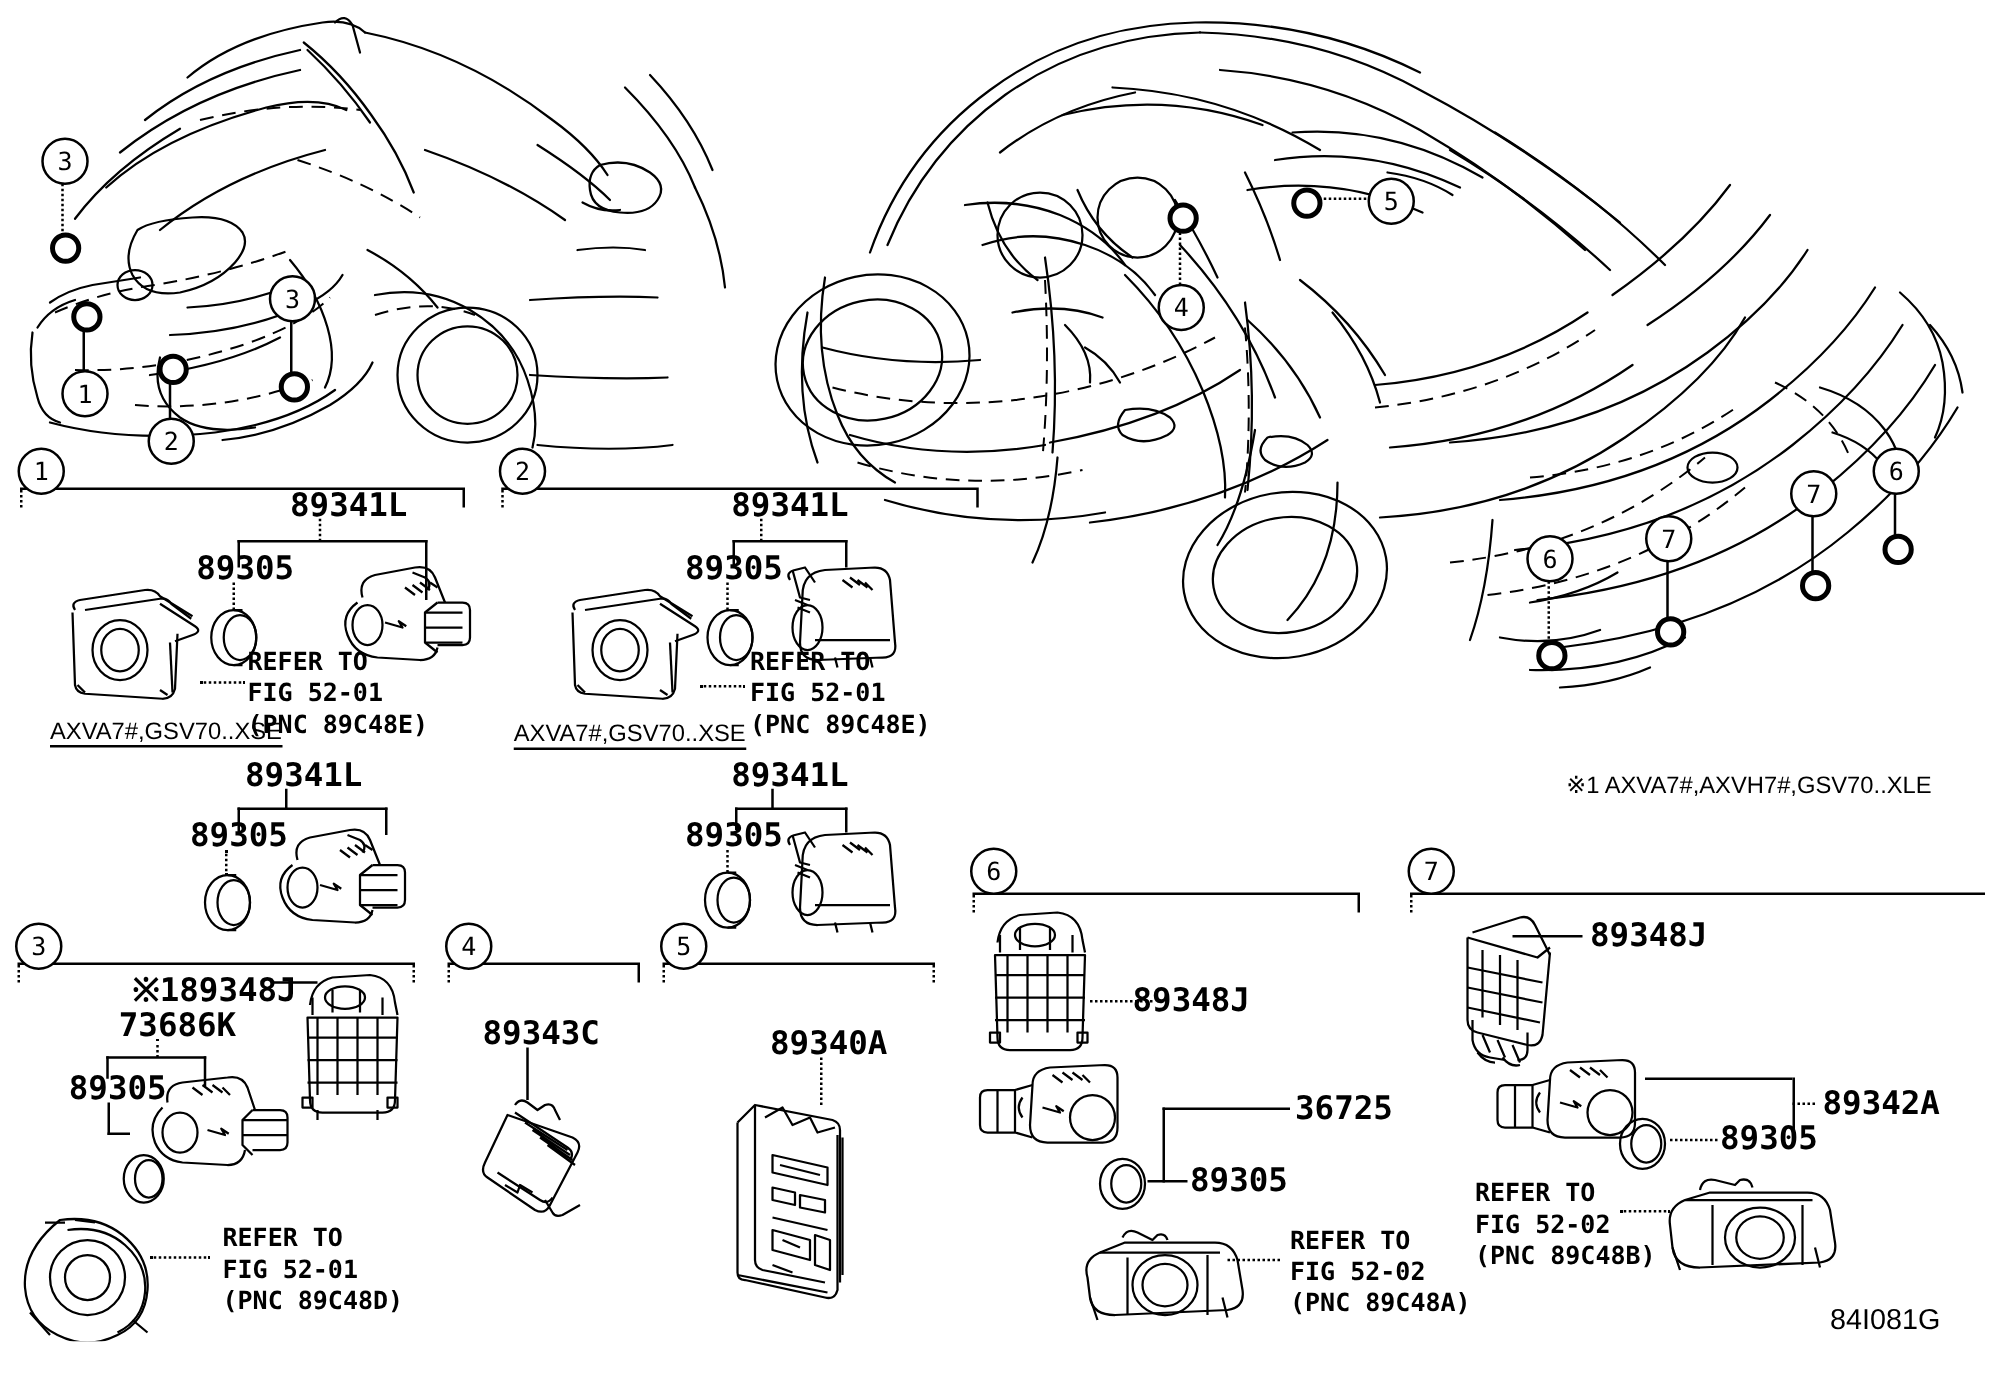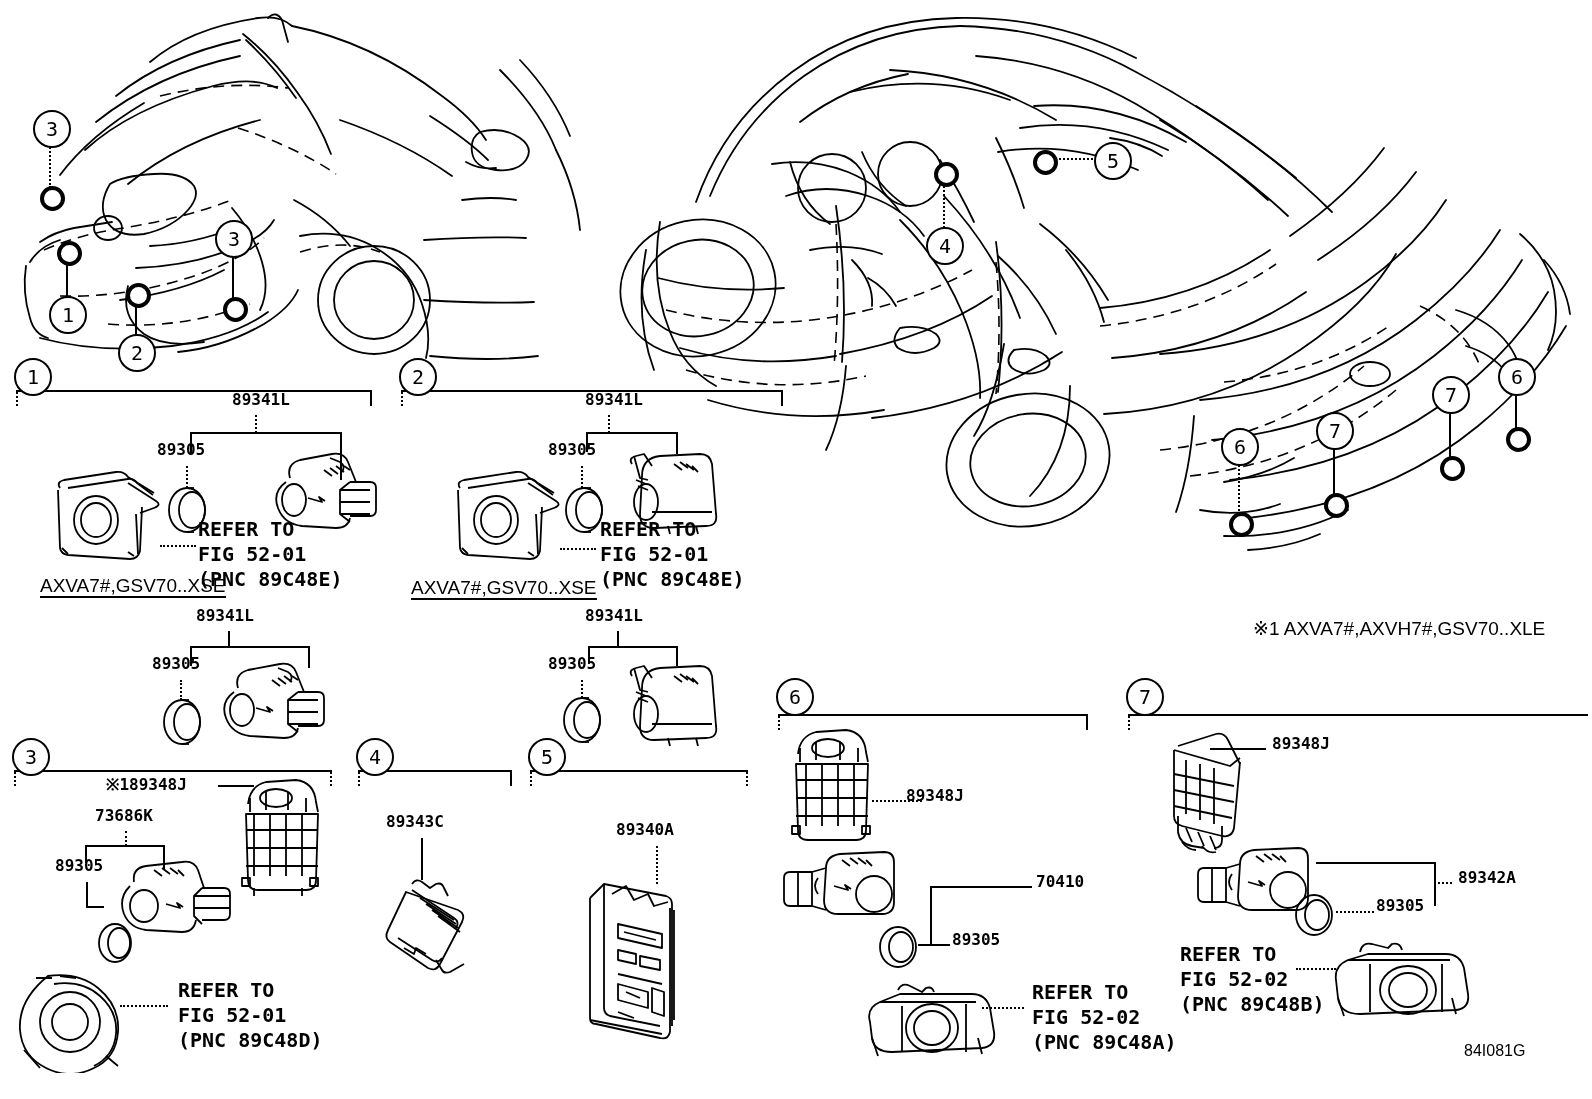--- a/index.html
+++ b/index.html
@@ -1,23 +1,23 @@
 <!DOCTYPE html>
 <html><head>
 <meta charset="utf-8">
 <style>
   html,body{margin:0;padding:0;background:#fff;}
   body{width:1592px;height:1099px;position:relative;overflow:hidden;
        font-family:"DejaVu Sans Mono","Liberation Mono",monospace;color:#000;}
   .txt{position:absolute;white-space:nowrap;font-family:"DejaVu Sans Mono","Liberation Mono",monospace;
        font-weight:bold;color:#000;letter-spacing:0px;}
-  .pn{font-size:16px;}
+  .pn{font-size:26px;}
   .refer{font-size:20px;line-height:25px;font-weight:bold;}
   .note{font-size:19px;font-family:"Liberation Sans","DejaVu Sans",sans-serif;font-weight:normal;}
-  .code{font-size:16px;font-family:"Liberation Sans","DejaVu Sans",sans-serif;font-weight:normal;text-align:center;}
+  .code{font-size:23px;font-family:"Liberation Sans","DejaVu Sans",sans-serif;font-weight:normal;text-align:center;}
   
   .callout{position:absolute;width:34px;height:34px;border:2px solid #000;border-radius:50%;
            display:flex;align-items:center;justify-content:center;font-size:20px;font-weight:normal;
            background:#fff;font-family:"DejaVu Sans Mono","Liberation Mono",monospace;z-index:5;}
   
   .bracket{position:absolute;border-top:2px solid #000;}
   .bracket::before,.bracket::after{content:"";position:absolute;top:0;width:0;
       border-left:2px solid #000;height:14px;}
   .bracket::before{left:0;}
   .bracket::after{right:0;}
@@ -602,21 +602,21 @@
   <path d="M30 22 l0 34 M16 22 l0 34"></path>
   <path d="M60 10 l8 6 M68 8 l8 6 M76 8 l8 6 M84 10 l6 6"></path>
   <path d="M52 36 l14 4 l-3 -5 l6 4"></path>
   <path d="M36 28 q-6 8 0 16"></path>
  </g>
 </svg>
 </div>
 <div class="lead h" style="left:930px;top:886px;width:90px;"></div>
 <div class="lead v" style="left:930px;top:886px;height:60px;"></div>
 <div class="lead h" style="left:1020px;top:886px;width:12px;"></div>
-<div class="txt pn" style="left:1036px;top:872px;">70410</div>
+<div class="txt pn" style="left:1036px;top:872px;">36725</div>
 <div class="art" style="left:876px;top:922px;">
 <svg width="48" height="50" viewBox="0 0 48 50">
  <g fill="none" stroke="#000" stroke-width="1.8">
   <ellipse cx="22" cy="25" rx="18" ry="20"></ellipse>
   <ellipse cx="25" cy="25" rx="12" ry="15"></ellipse>
  </g>
 </svg>
 </div>
 <div class="lead h" style="left:918px;top:944px;width:32px;"></div>
 <div class="txt pn" style="left:952px;top:930px;">89305</div>

